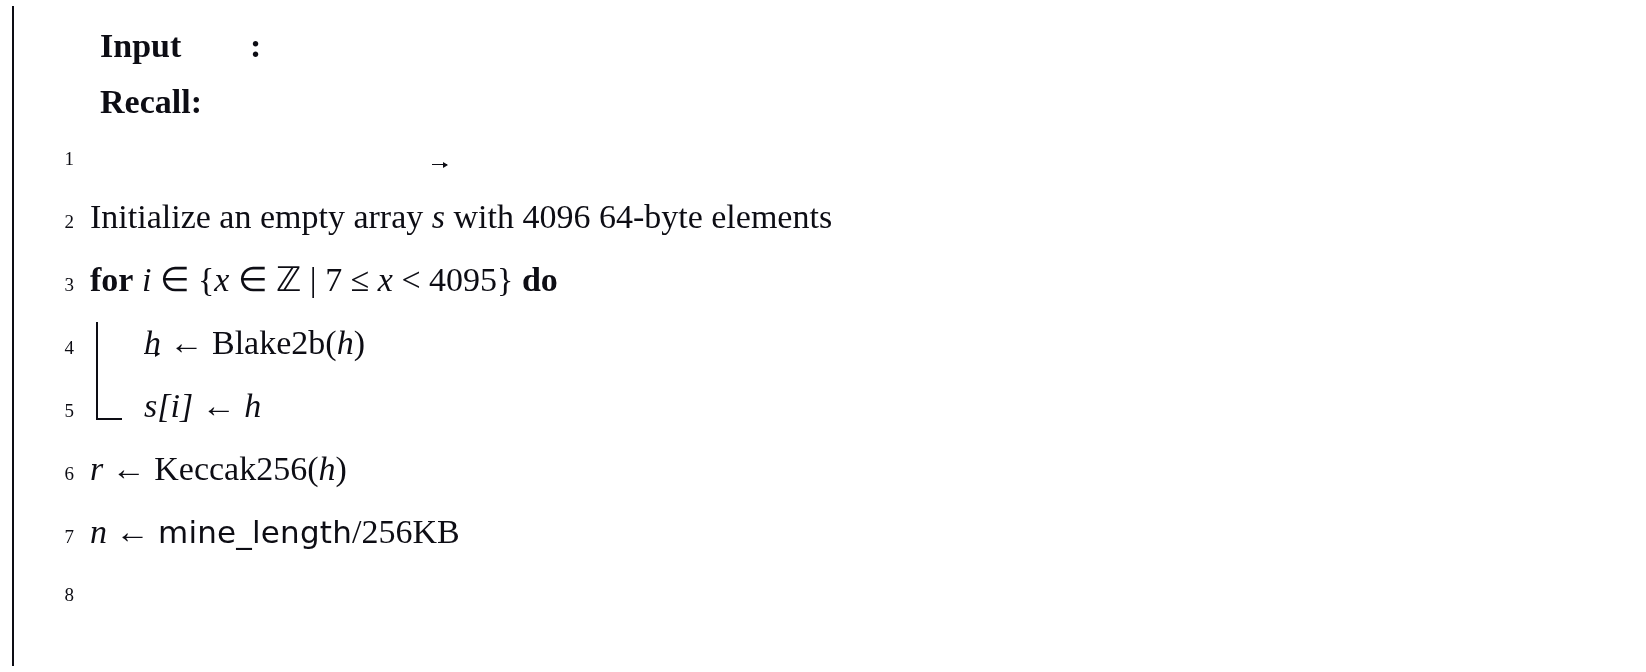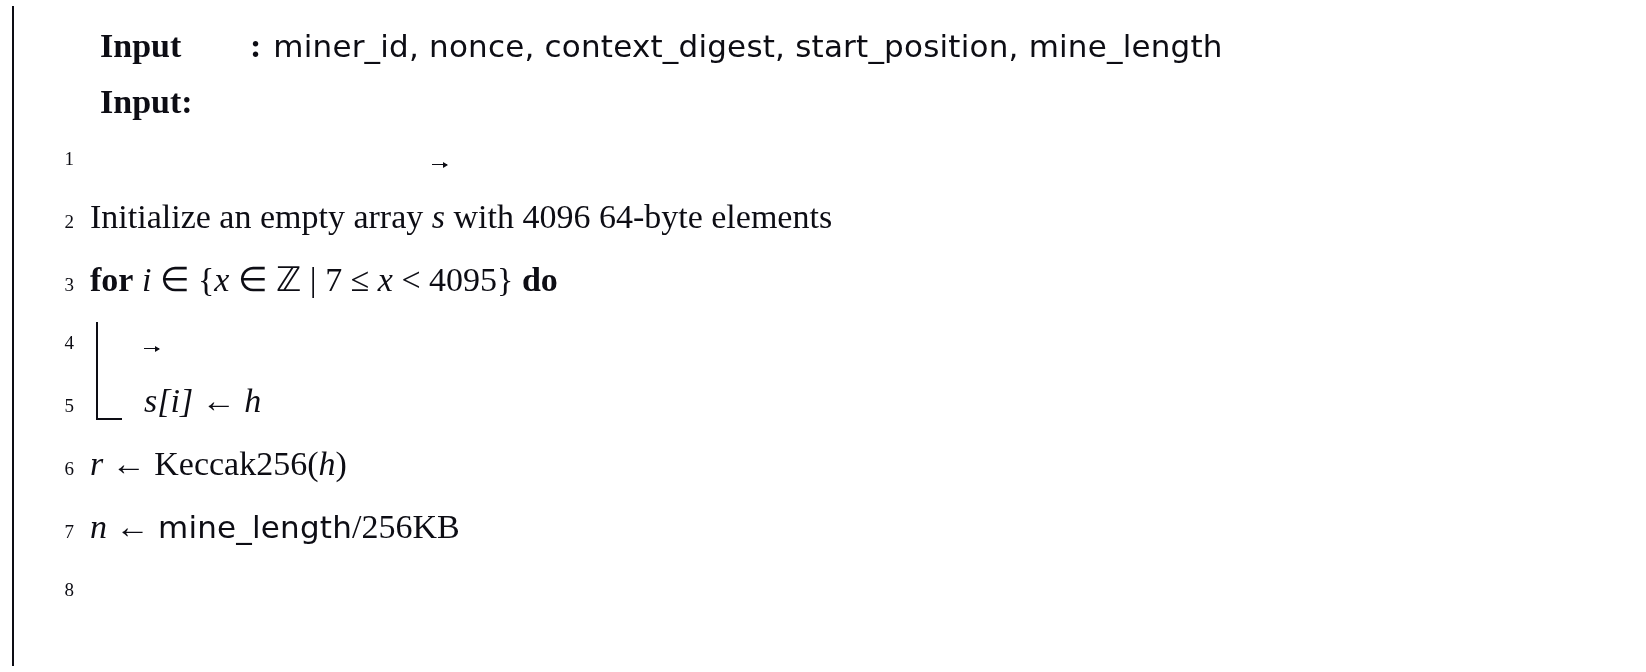--- a/index.html
+++ b/index.html
@@ -129,45 +129,45 @@
 </style>
 </head>
 <body>
 
 <div class="algo">
   <div class="left-rule"></div>
 
   <div class="header-row">
     <span class="hdr-key input">Input</span>
     <span class="hdr-colon">:</span>
-    <span class="hdr-val mono-ident" id="input-values"><span class="mono-ident">miner_id</span><span>, </span><span class="mono-ident">nonce</span><span>, </span><span class="mono-ident">context_digest</span><span>, </span><span class="mono-ident">start_position</span><span>, </span><span class="mono-ident">mine_length</span></span>
   </div>
 
   <div class="header-row">
-    <span class="hdr-key">Input:</span>
+    <span class="hdr-key">Recall:</span>
     <span class="sp-md"></span>
   </div>
 
   <div id="lines-host">
       <div class="line">
         <span class="lineno">1</span>
       </div>
       <div class="line">
         <span class="lineno">2</span>
         <span class="body-text"><span>Initialize an empty array </span><span class="vec"><span class="vecbar"></span><span class="mathit">s</span></span><span> with 4096 64-byte elements</span></span>
       </div>
       <div class="line">
         <span class="lineno">3</span>
         <span class="body-text"><span class="kw">for</span><span> </span><span class="mathit">i</span><span> ∈ {</span><span class="mathit">x</span><span> ∈ ℤ | 7 ≤ </span><span class="mathit">x</span><span> &lt; 4095} </span><span class="kw">do</span></span>
       </div>
       <div class="loop-block">
         <div class="loop-bar"></div>
         <div class="loop-bar-foot"></div>
         <div class="line indent-row">
           <span class="lineno">4</span>
+          <span class="body-text indent1"><span class="mathit">h</span><span> ← </span><span>Blake2b(</span><span class="mathit">h</span><span>)</span></span>
         </div>
         <div class="line indent-row">
           <span class="lineno">5</span>
           <span class="body-text indent1"><span class="vec"><span class="vecbar"></span><span class="mathit">s</span></span><span class="mathit">[i]</span><span> ← </span><span class="mathit">h</span></span>
         </div>
       </div>
       <div class="line">
         <span class="lineno">6</span>
         <span class="body-text"><span class="mathit">r</span><span> ← </span><span>Keccak256(</span><span class="mathit">h</span><span>)</span></span>
       </div>

